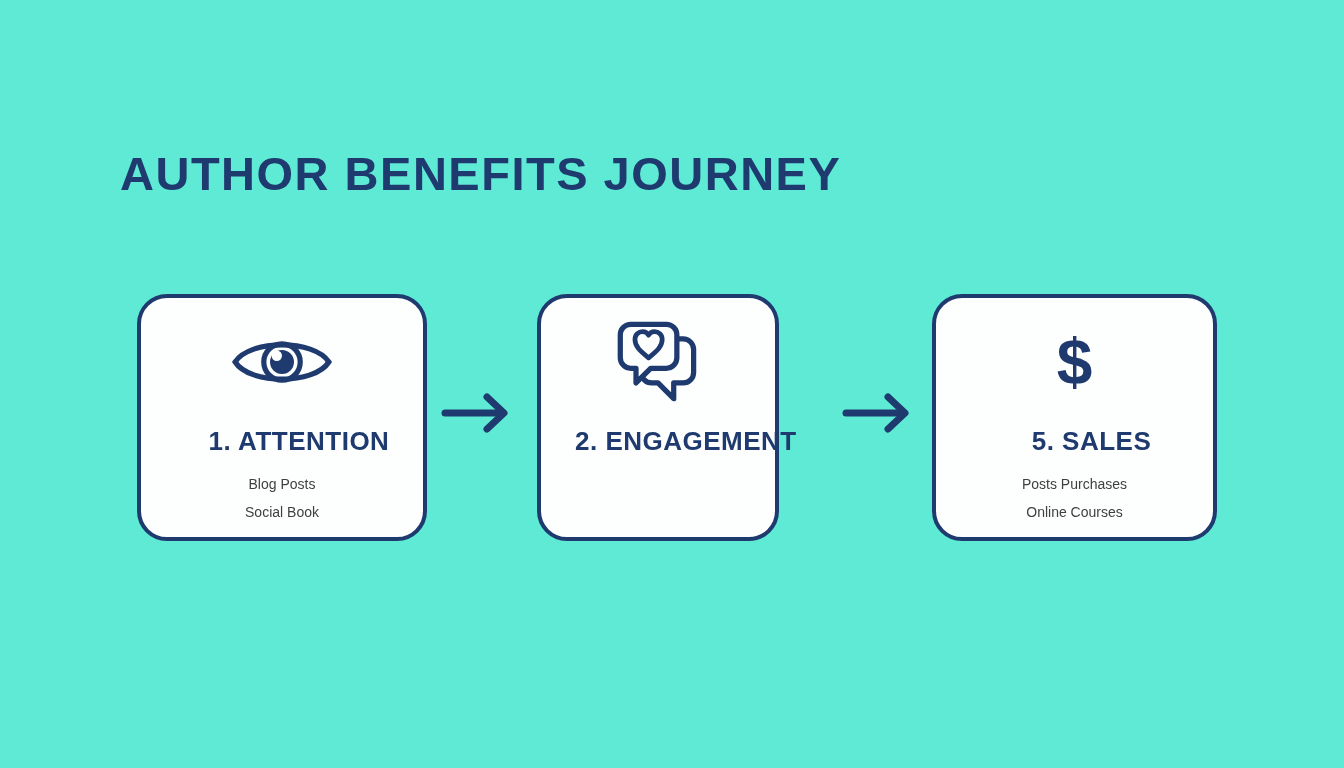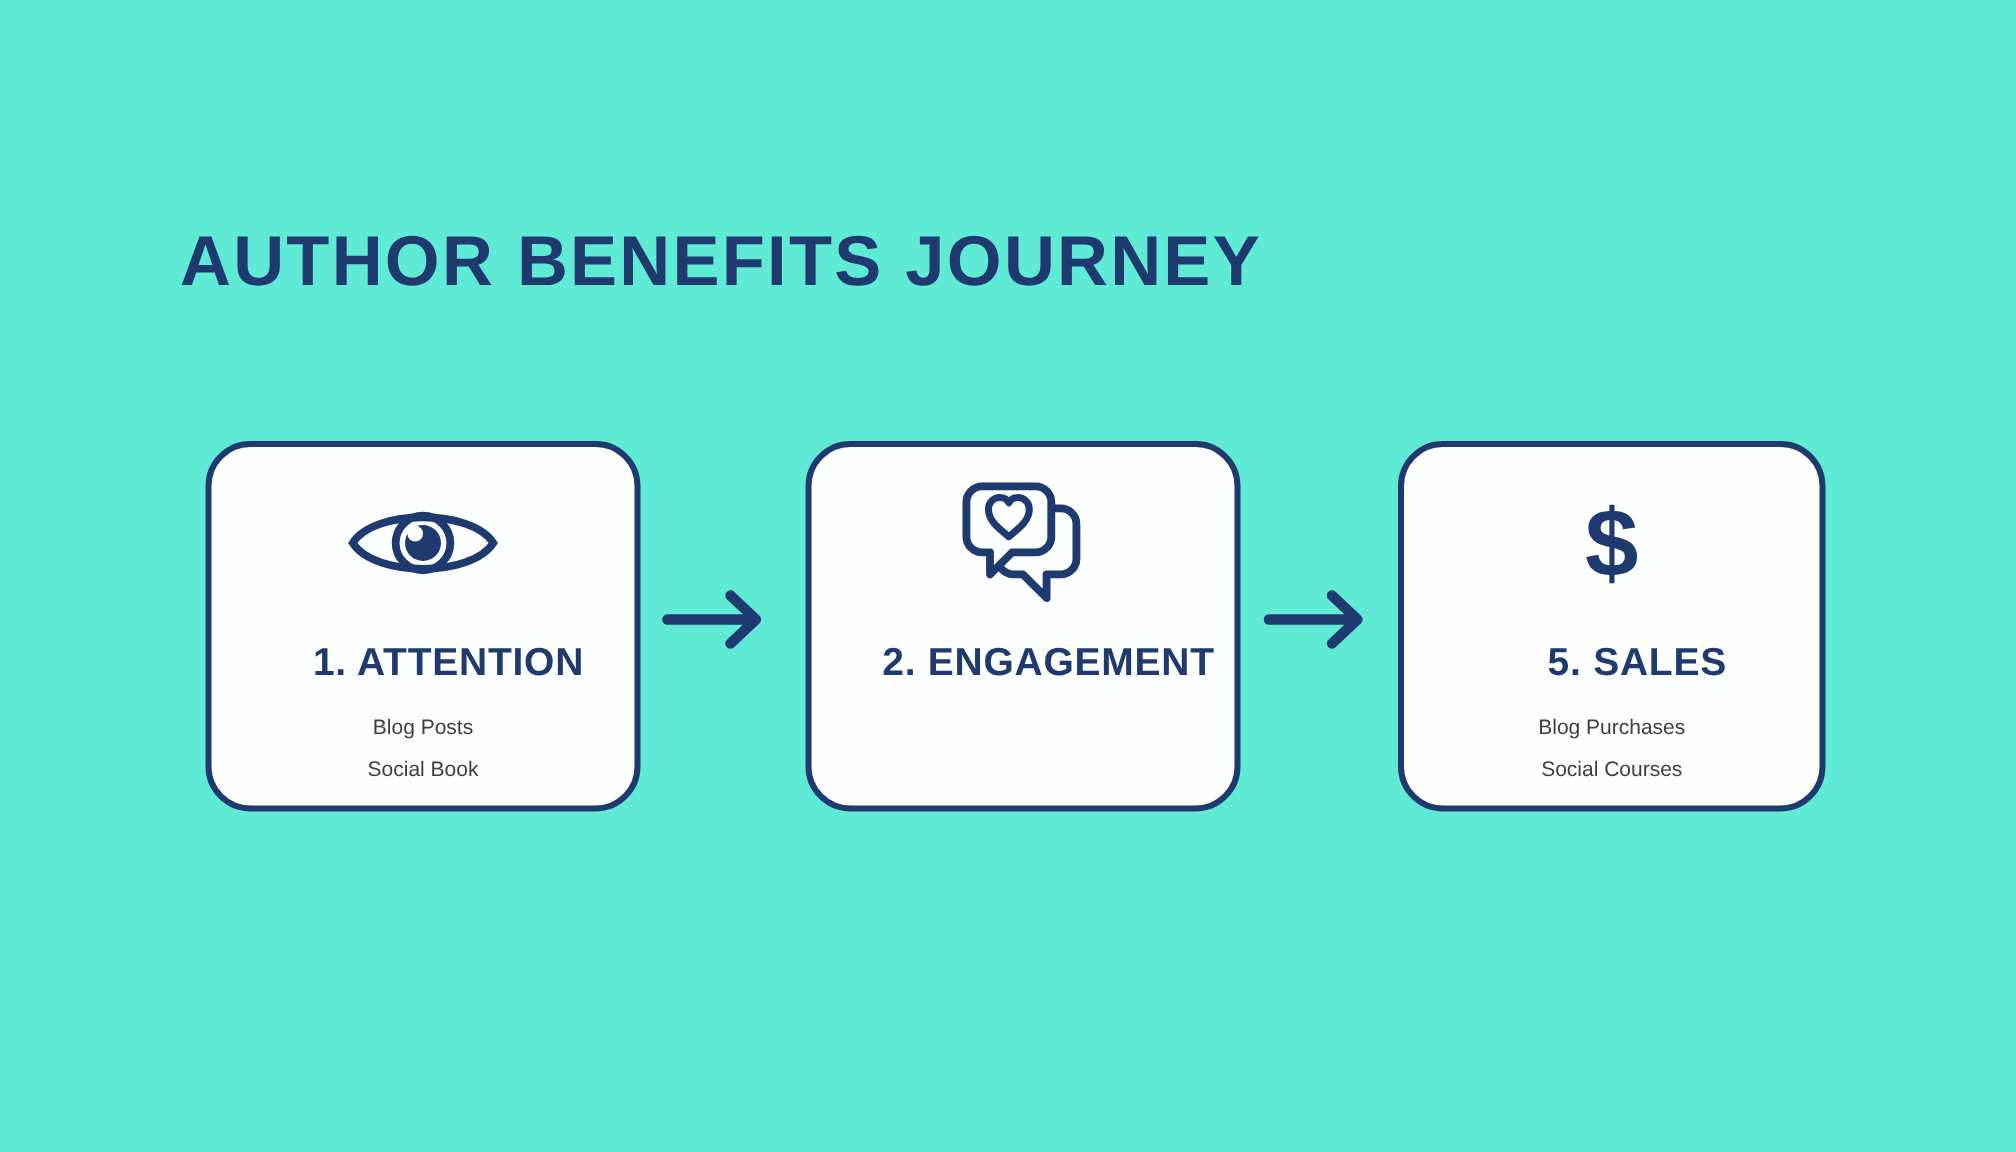--- a/index.html
+++ b/index.html
@@ -29,21 +29,21 @@
   .card {
     position: absolute;
     top: 294px;
     height: 247px;
     box-sizing: border-box;
     border: 4px solid #1e3a6e;
     border-radius: 30px;
     background: #fdfefe;
   }
   #card-attention  { left: 137px; width: 290px; }
-  #card-engagement { left: 537px; width: 290px; }
+  #card-engagement { left: 537px; width: 242px; }
   #card-sales      { left: 932px; width: 285px; }
 
   .icon-wrap {
     position: absolute;
     top: 0; left: 0; right: 0;
     height: 128px;
     display: flex;
     align-items: center;
     justify-content: center;
   }
@@ -133,18 +133,18 @@
       <path d="M46 6 L63 22 L46 38" fill="none" stroke="#1e3a6e" stroke-width="7" stroke-linecap="round" stroke-linejoin="round"></path>
     </svg>
   </div>
 
   <div class="card" id="card-sales">
     <div class="icon-wrap">
       <span class="dollar-glyph">$</span>
     </div>
     <div class="card-title">5. SALES</div>
     <div class="card-lines">
-      <div>Blog Purchases</div>
-      <div>Social Courses</div>
+      <div>Posts Purchases</div>
+      <div>Online Courses</div>
     </div>
   </div>
 
 </div>
 
 </body></html>

